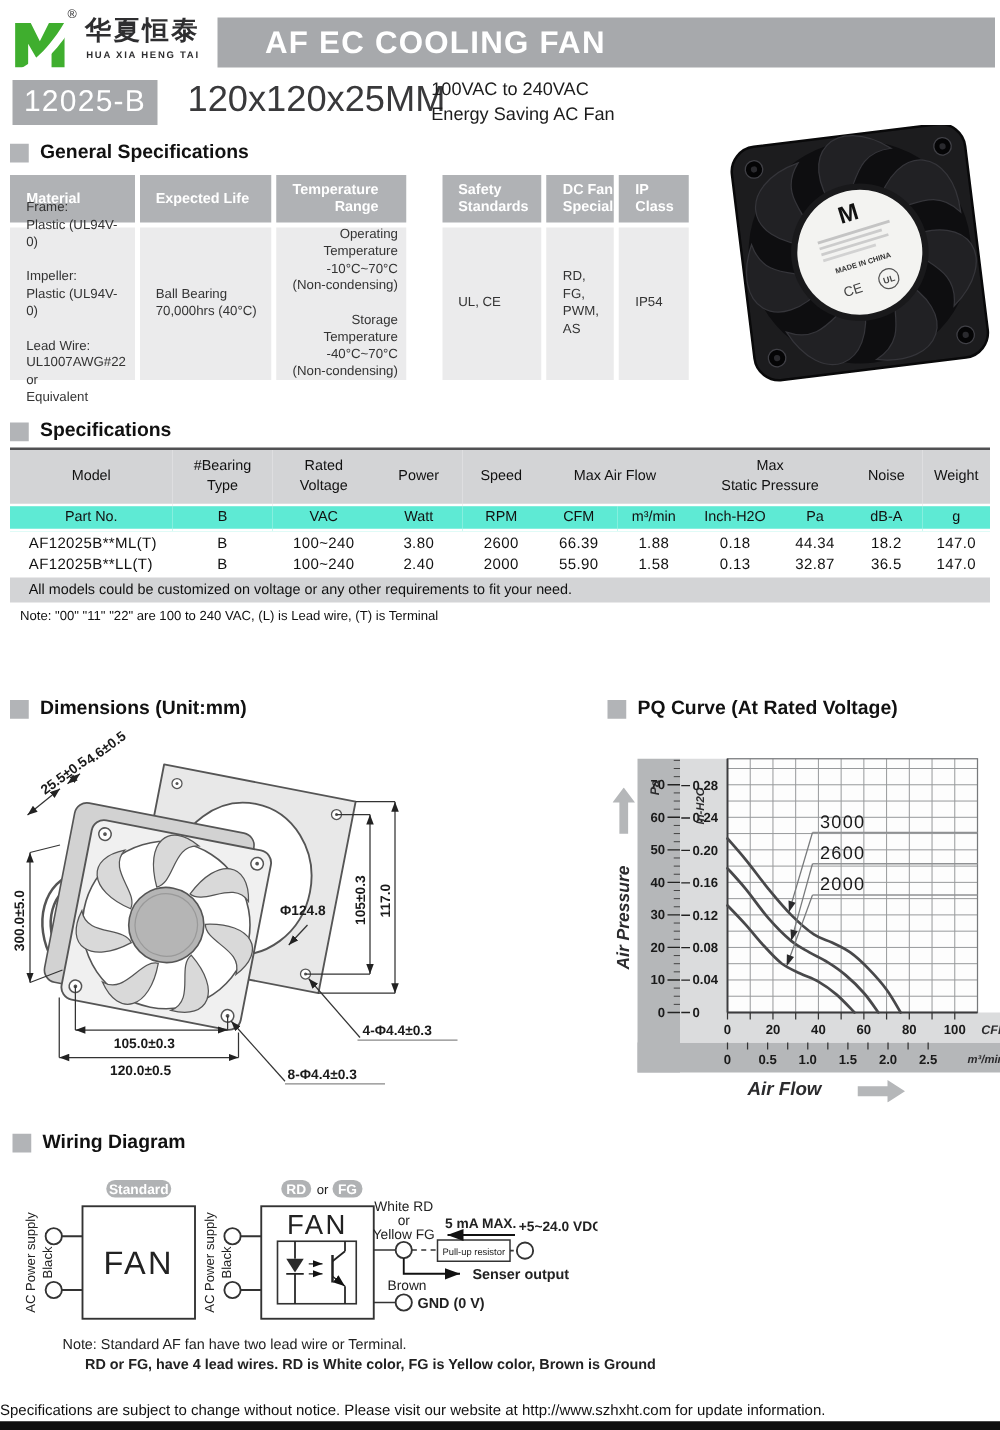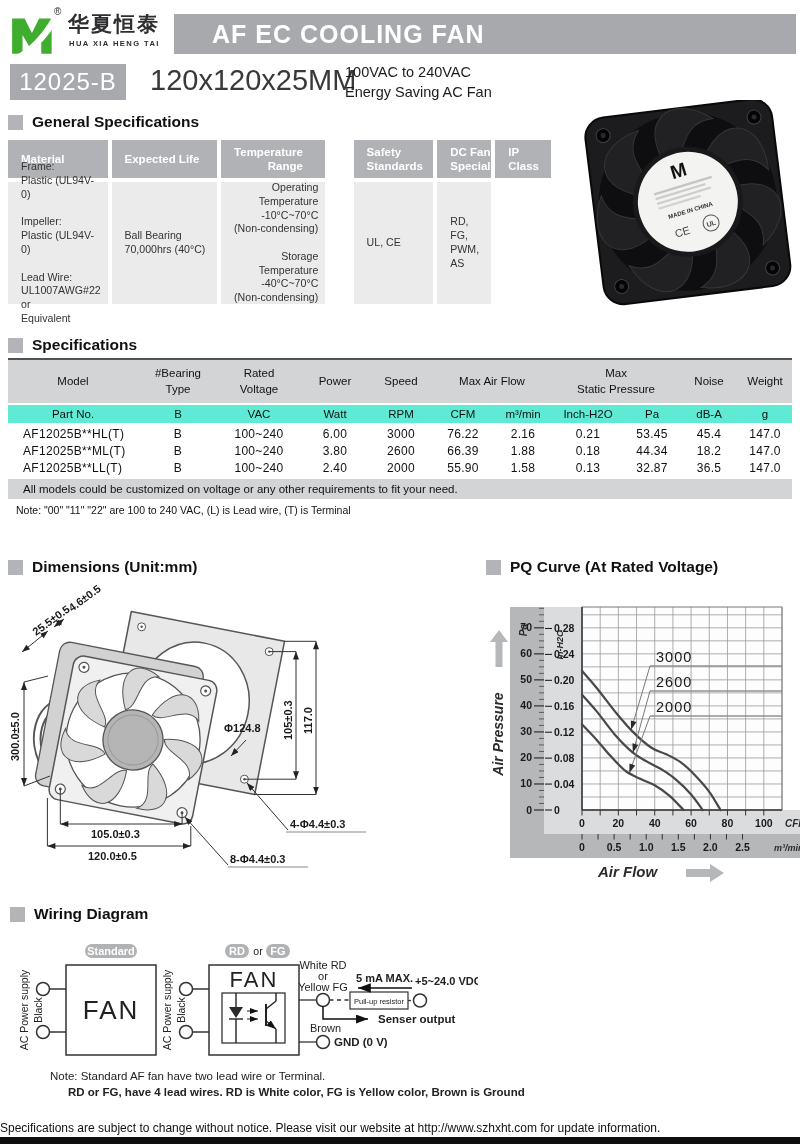--- a/index.html
+++ b/index.html
@@ -124,20 +124,21 @@
     </div>
     <div class="gen-col" style="width:54px;">
       <div class="gh prelines">DC Fan
 Specials</div>
       <div class="gb prelines">RD, FG,
 PWM,
 AS</div>
     </div>
     <div class="gen-col" style="width:56px;">
       <div class="gh prelines">IP Class</div>
+      <div class="gb prelines">IP54</div>
     </div>
   </div>
 
   <svg class="abs" style="left:580px;top:100px;" width="212" height="206" viewBox="0 0 212 206">
     <g transform="rotate(-7 106 103)">
       <rect x="14" y="8" width="188" height="188" rx="20" fill="#1c1c1e" stroke="#09090a" stroke-width="2"></rect>
       <circle cx="108" cy="102" r="89" fill="#0e0e10"></circle>
       <g transform="translate(108 102)">
         <g>
             <path d="M 18 -34 C 40 -86, 84 -74, 84 -22 C 62 -50, 36 -22, 18 -34 Z" fill="#212124" stroke="#35353a" stroke-width="1"></path>
@@ -225,33 +226,20 @@
         <td class="u">B</td>
         <td class="u">VAC</td>
         <td class="u">Watt</td>
         <td class="u">RPM</td>
         <td class="u">CFM</td>
         <td class="u">m³/min</td>
         <td class="u">Inch-H2O</td>
         <td class="u">Pa</td>
         <td class="u">dB-A</td>
         <td class="u">g</td>
-      </tr>
-      <tr>
-        <td class="d l">AF12025B**HL(T)</td>
-        <td class="d">B</td>
-        <td class="d">100~240</td>
-        <td class="d">6.00</td>
-        <td class="d">3000</td>
-        <td class="d">76.22</td>
-        <td class="d">2.16</td>
-        <td class="d">0.21</td>
-        <td class="d">53.45</td>
-        <td class="d">45.4</td>
-        <td class="d">147.0</td>
       </tr>
       <tr>
         <td class="d l">AF12025B**ML(T)</td>
         <td class="d">B</td>
         <td class="d">100~240</td>
         <td class="d">3.80</td>
         <td class="d">2600</td>
         <td class="d">66.39</td>
         <td class="d">1.88</td>
         <td class="d">0.18</td>

